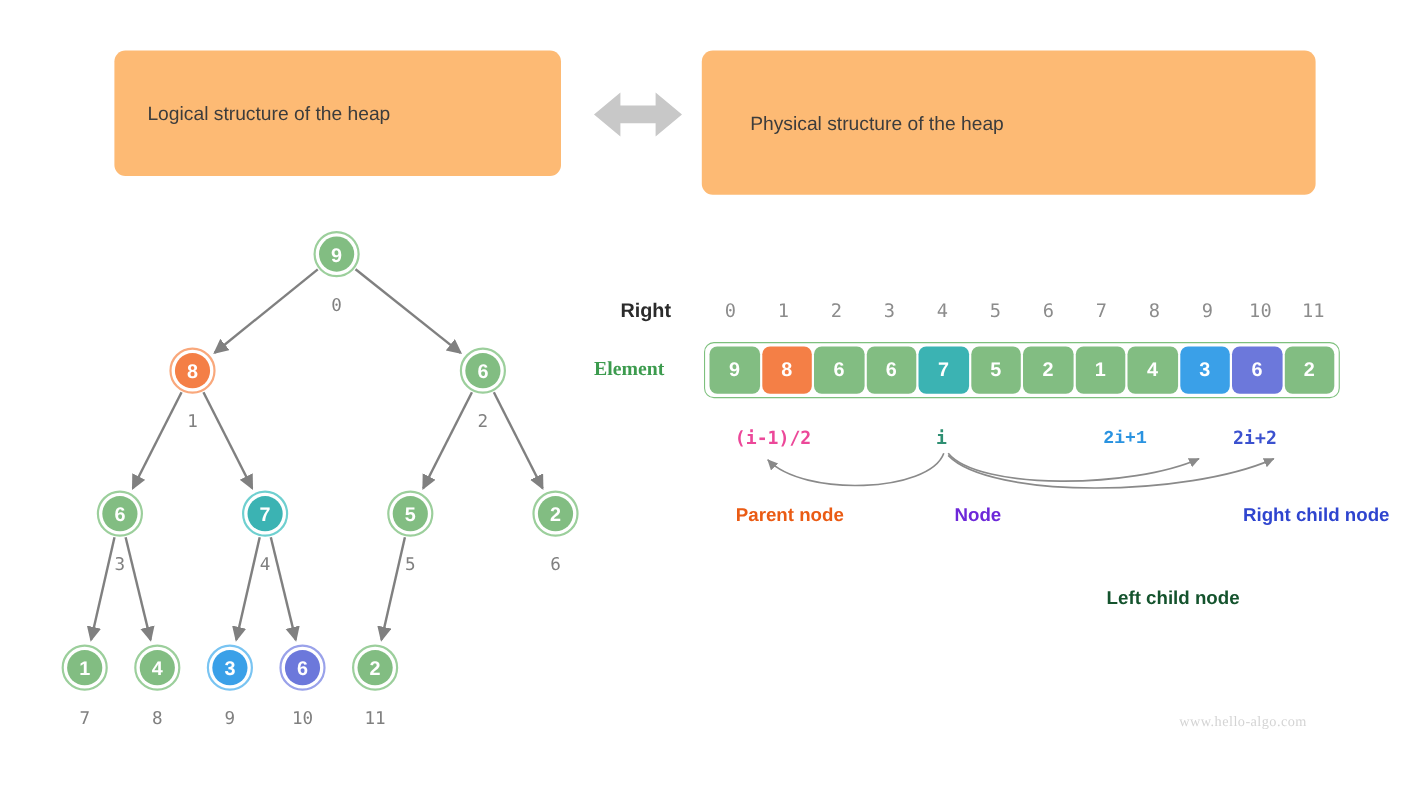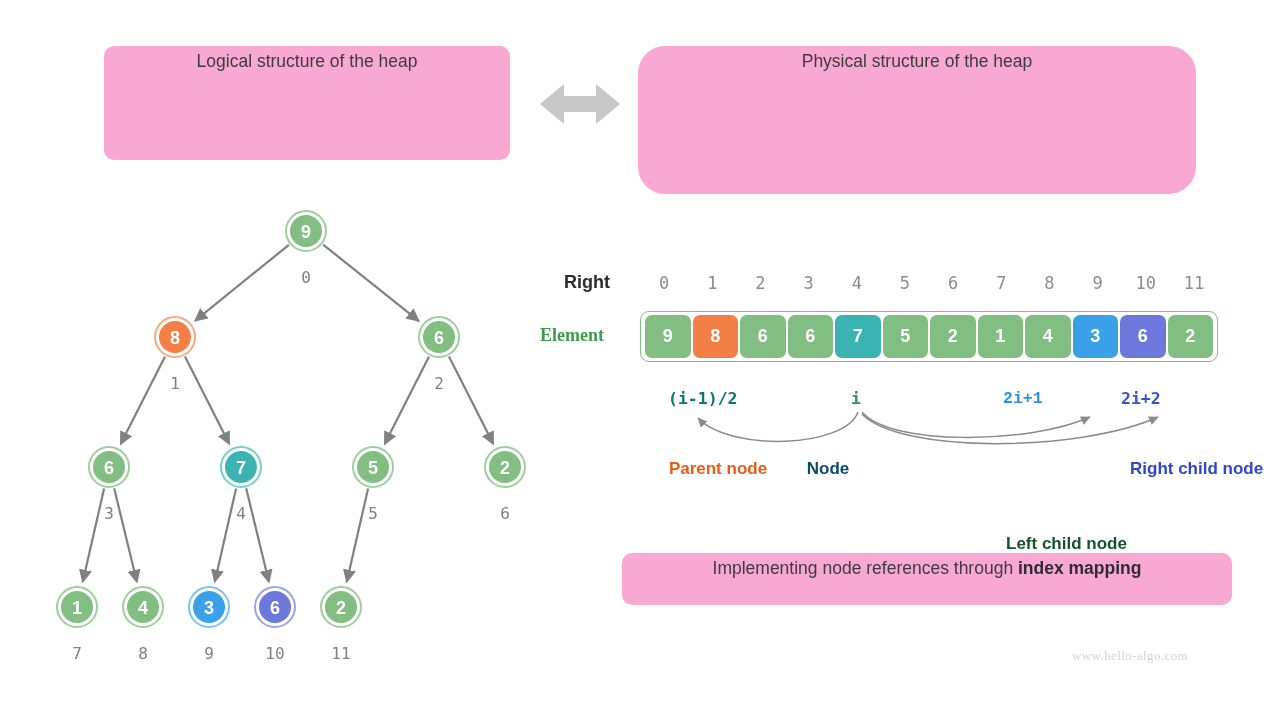--- a/index.html
+++ b/index.html
@@ -8,35 +8,35 @@
     background:#ffffff;
     font-family:"Liberation Sans",sans-serif;
     position:relative;overflow:hidden;
     -webkit-font-smoothing:antialiased;
   }
   .stage{position:absolute;left:0;top:0;width:1280px;height:720px;}
 
   
   .caption-box{
     position:absolute;
-    background:#f9a8d4;
+    background:#fdba74;
     border-radius:10px;
     box-sizing:border-box;
-    display:flex;flex-direction:row;justify-content:center;
+    display:flex;flex-direction:column;justify-content:center;
     color:#3c3c3c;
   }
   .caption-line{
     font-size:17.5px;
     line-height:30px;
     white-space:nowrap;
   }
   .caption-line b{font-weight:bold;color:#2e2e2e;}
 
   #box-logical{left:104px;top:46px;width:406px;height:114px;padding:0 30px;}
-  #box-physical{left:638px;top:46px;width:558px;height:148px;padding:0 28px;border-radius:27px;}
+  #box-physical{left:638px;top:46px;width:558px;height:131px;padding:0 44px;}
   #box-bottom{left:622px;top:553px;width:610px;height:52px;padding:0 28px;}
   #box-bottom .caption-line{font-size:17.5px;}
 
   
   #double-arrow{position:absolute;left:538px;top:78px;width:84px;height:52px;}
 
   
   #tree-svg{position:absolute;left:0px;top:185px;width:620px;height:500px;}
 
   .node-val{
@@ -92,27 +92,27 @@
     font-size:16.5px;font-weight:bold;
     white-space:nowrap;
   }
   .role{
     position:absolute;
     font-size:17px;font-weight:bold;
     white-space:nowrap;text-align:center;
     line-height:22px;
   }
 
-  #f-parent{left:668px;top:389px;color:#0f766e;}
+  #f-parent{left:668px;top:389px;color:#ec4899;}
   #f-node{left:851px;top:389px;color:#2e8f72;}
   #f-left{left:1003px;top:389px;color:#2a93e0;font-family:Liberation Mono, monospace;}
   #f-right{left:1121px;top:389px;color:#3b51cf;}
 
   #r-parent{left:650px;top:458px;width:136px;color:#ea5b14;}
-  #r-node{left:788px;top:458px;width:80px;color:#0c4a6e;}
+  #r-node{left:849px;top:458px;width:80px;color:#6d28d9;}
   #r-left{left:1006px;top:485px;width:112px;color:#14532d;margin-top:48px;}
   #r-right{left:1130px;top:458px;width:118px;color:#2f45cf;}
 
   #map-arrows{position:absolute;left:640px;top:400px;width:600px;height:60px;}
 
   
   #watermark{
     position:absolute;left:1072px;top:648px;
     font-family:Liberation Serif, serif;
     font-size:13px;color:#d4d4d4;letter-spacing:0.4px;
@@ -280,18 +280,15 @@
       <path d="M222 12 C 250 46, 390 44, 450 17" fill="none" stroke="#8a8a8a" stroke-width="1.5" marker-end="url(#mapArrowL)"></path>
       <path d="M222 14 C 260 54, 440 52, 518 17" fill="none" stroke="#8a8a8a" stroke-width="1.5" marker-end="url(#mapArrowL)"></path>
     </svg>
 
     <div class="role" id="r-parent">Parent node</div>
     <div class="role" id="r-node">Node</div>
     <div class="role" id="r-left">Left child node</div>
     <div class="role" id="r-right">Right child node</div>
   </div>
 
-  <div class="caption-box" id="box-bottom">
-    <div class="caption-line"><span>Implementing node references through </span><b>index mapping</b></div>
-  </div>
 
   <div id="watermark">www.hello-algo.com</div>
 </div>
 
 </body></html>

